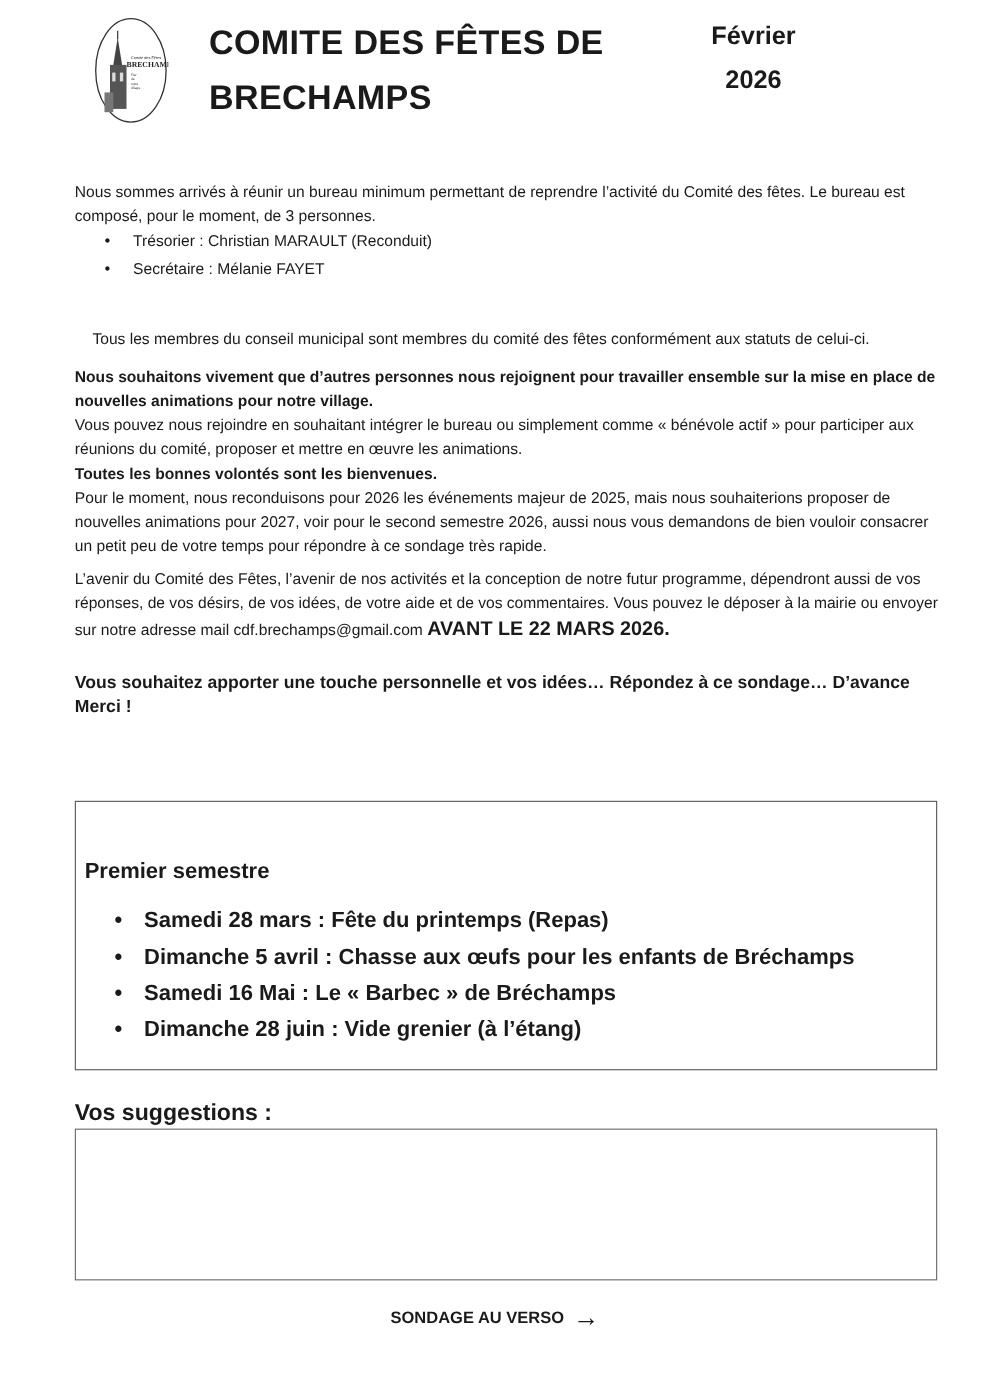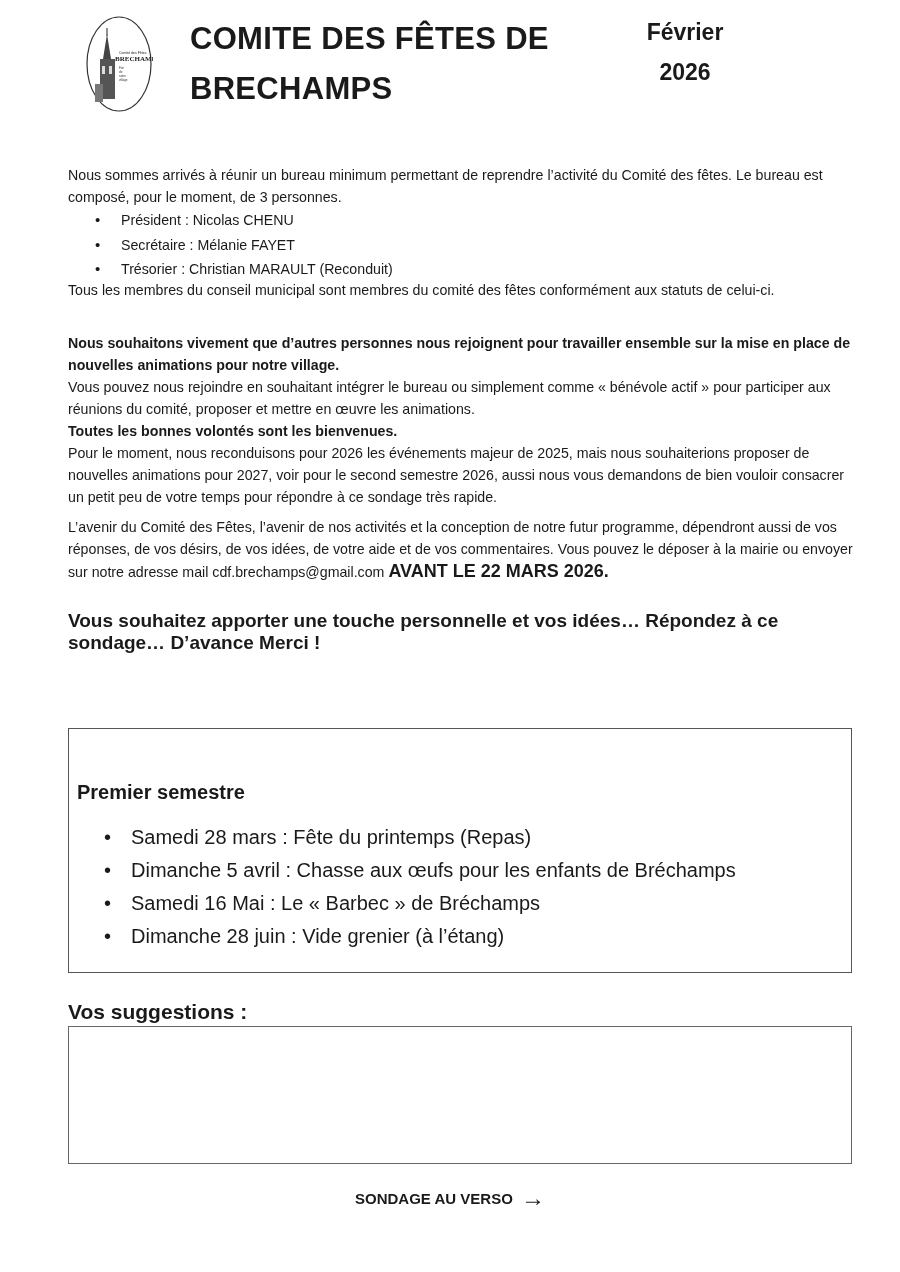--- a/index.html
+++ b/index.html
@@ -23,21 +23,21 @@
   .email { }
   .deadline { font-weight: bold; font-size: 18px; }
 
   
   .cal-box { left: 68px; top: 728px; width: 784px; height: 245px; border: 1.5px solid #555;
              box-sizing: border-box; }
   .cal-title { position: absolute; left: 8px; top: 8px; font-size: 19px; font-weight: bold;
                text-decoration: underline; }
   .cal-sub { position: absolute; left: 8px; top: 52px; font-size: 20px; font-weight: bold; }
   ul.events { position: absolute; left: 35px; top: 92px; margin: 0; padding: 0; list-style: none; }
-  ul.events li { position: relative; padding-left: 27px; font-size: 20px; font-weight: normal;
+  ul.events li { position: relative; padding-left: 27px; font-size: 20px; font-weight: bold;
                  line-height: 33px; }
   ul.events li::before { content: "•"; position: absolute; left: 0; top: 0; font-size: 20px; }
 
   
   .sugg-label { left: 68px; top: 1000px; font-size: 21px; font-weight: bold; }
   .sugg-box { left: 68px; top: 1026px; width: 784px; height: 138px; border: 1.5px solid #666;
               box-sizing: border-box; background: transparent; resize: none; outline: none;
               font-family: "Liberation Sans", sans-serif; font-size: 14px; }
 
   .footer { left: 0; top: 1184px; width: 900px; text-align: center; font-size: 15px; font-weight: bold; }
@@ -70,42 +70,41 @@
 </div>
 
 <div class="abs date">
   <div>Février</div>
   <div>2026</div>
 </div>
 
 <div class="abs para" style="top:164px;">
   <div>Nous sommes arrivés à réunir un bureau minimum permettant de reprendre l’activité du Comité des fêtes. Le bureau est composé, pour le moment, de 3 personnes.</div>
   <ul class="members">
-    <li>Président : Nicolas CHENU</li>
+    <li>Trésorier : Christian MARAULT (Reconduit)</li>
     <li>Secrétaire : Mélanie FAYET</li>
-    <li>Trésorier : Christian MARAULT (Reconduit)</li>
   </ul>
 </div>
 
-<div class="abs para" style="top:279px;">Tous les membres du conseil municipal sont membres du comité des fêtes conformément aux statuts de celui-ci.</div>
+<div class="abs para" style="top:298px;margin-left:16px;">Tous les membres du conseil municipal sont membres du comité des fêtes conformément aux statuts de celui-ci.</div>
 
 <div class="abs para" style="top:332px;">
   <div class="bold">Nous souhaitons vivement que d’autres personnes nous rejoignent pour travailler ensemble sur la mise en place de nouvelles animations pour notre village.</div>
   <div>Vous pouvez nous rejoindre en souhaitant intégrer le bureau ou simplement comme « bénévole actif » pour participer aux réunions du comité, proposer et mettre en œuvre les animations.</div>
   <div class="bold">Toutes les bonnes volontés sont les bienvenues.</div>
   <div>Pour le moment, nous reconduisons pour 2026 les événements majeur de 2025, mais nous souhaiterions proposer de nouvelles animations pour 2027, voir pour le second semestre 2026, aussi nous vous demandons de bien vouloir consacrer un petit peu de votre temps pour répondre à ce sondage très rapide.</div>
 </div>
 
 <div class="abs para" style="top:516px;">
   <span>L’avenir du Comité des Fêtes, l’avenir de nos activités et la conception de notre futur programme, dépendront aussi de vos réponses, de vos désirs, de vos idées, de votre aide et de vos commentaires. Vous pouvez le déposer à la mairie ou envoyer sur notre adresse mail</span>
   <a class="email">cdf.brechamps@gmail.com</a>
   <span class="deadline">AVANT LE 22 MARS 2026.</span>
 </div>
 
-<div class="abs para bold" style="top:610px; font-size:19px;">Vous souhaitez apporter une touche personnelle et vos idées… Répondez à ce sondage… D’avance Merci !</div>
+<div class="abs para bold" style="top:610px; font-size:16px;">Vous souhaitez apporter une touche personnelle et vos idées… Répondez à ce sondage… D’avance Merci !</div>
 
 <div class="abs cal-box">
   <div class="cal-sub">Premier semestre</div>
   <ul class="events">
     <li>Samedi 28 mars : Fête du printemps (Repas)</li>
     <li>Dimanche 5 avril : Chasse aux œufs pour les enfants de Bréchamps</li>
     <li>Samedi 16 Mai : Le « Barbec » de Bréchamps</li>
     <li>Dimanche 28 juin : Vide grenier (à l’étang)</li>
   </ul>
 </div>

